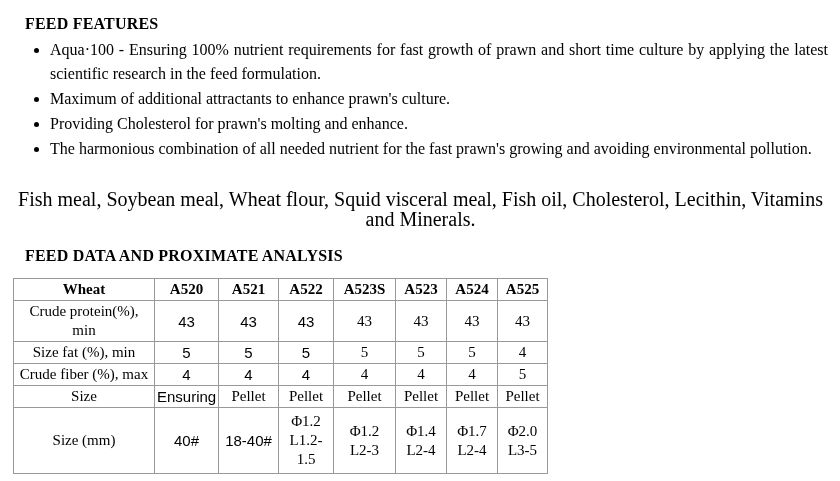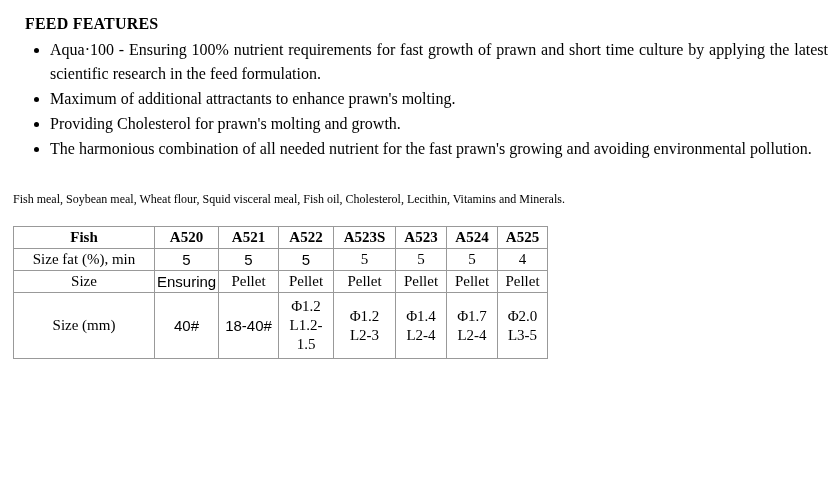--- a/index.html
+++ b/index.html
@@ -26,22 +26,23 @@
     list-style:disc outside;
   }
   ul.features li {
     font-size:16px;
     line-height:24px;
     text-align:justify;
     margin:0 0 1px 0;
   }
 
   .ing-text {
-    font-size:12px; line-height:20px;
+    font-size:20px; line-height:20px;
     margin:0 0 17px 0;
+    text-align:center;
   }
 
   table.proximate {
     border-collapse:collapse;
     table-layout:fixed;
     width:534px;
   }
   table.proximate td {
     border:1px solid #999999;
     text-align:center;
@@ -58,68 +59,89 @@
 </style>
 </head>
 <body>
 
 <div class="page">
 
   <section>
     <h3 class="sec-heading" id="h-features">FEED FEATURES</h3>
     <ul class="features">
       <li>Aqua·100 - Ensuring 100% nutrient requirements for fast growth of prawn and short time culture by applying the latest scientific research in the feed formulation.</li>
-      <li>Maximum of additional attractants to enhance prawn's molting.</li>
-      <li>Providing Cholesterol for prawn's molting and growth.</li>
+      <li>Maximum of additional attractants to enhance prawn's culture.</li>
+      <li>Providing Cholesterol for prawn's molting and enhance.</li>
       <li>The harmonious combination of all needed nutrient for the fast prawn's growing and avoiding environmental pollution.</li>
     </ul>
   </section>
 
   <section>
     <p class="ing-text">Fish meal, Soybean meal, Wheat flour, Squid visceral meal, Fish oil, Cholesterol, Lecithin, Vitamins and Minerals.</p>
   </section>
 
   <section>
+    <h3 class="sec-heading" id="h-analysis">FEED DATA AND PROXIMATE ANALYSIS</h3>
 
     <table class="proximate">
       <colgroup>
         <col style="width:141px">
           <col style="width:64px">
           <col style="width:60px">
         <col style="width:55px">
           <col style="width:62px">
           <col style="width:51px">
         <col style="width:51px">
           <col style="width:50px">
       </colgroup>
       <tbody>
         <tr class="head-row">
-          <td>Fish</td>
+          <td>Wheat</td>
           <td>A520</td>
           <td>A521</td>
           <td>A522</td>
           <td>A523S</td>
           <td>A523</td>
           <td>A524</td>
           <td>A525</td>
         </tr>
 
 
+        <tr>
+          <td>Crude protein(%), min</td>
+          <td class="sans">43</td>
+          <td class="sans">43</td>
+          <td class="sans">43</td>
+          <td>43</td>
+          <td>43</td>
+          <td>43</td>
+          <td>43</td>
+        </tr>
 
         <tr>
           <td>Size fat (%), min</td>
           <td class="sans">5</td>
           <td class="sans">5</td>
           <td class="sans">5</td>
           <td>5</td>
           <td>5</td>
           <td>5</td>
           <td>4</td>
         </tr>
 
+        <tr>
+          <td>Crude fiber (%), max</td>
+          <td class="sans">4</td>
+          <td class="sans">4</td>
+          <td class="sans">4</td>
+          <td>4</td>
+          <td>4</td>
+          <td>4</td>
+          <td>5</td>
+        </tr>
 
 
         <tr>
           <td>Size</td>
           <td class="sans">Ensuring</td>
           <td>Pellet</td>
           <td>Pellet</td>
           <td>Pellet</td>
           <td>Pellet</td>
           <td>Pellet</td>

